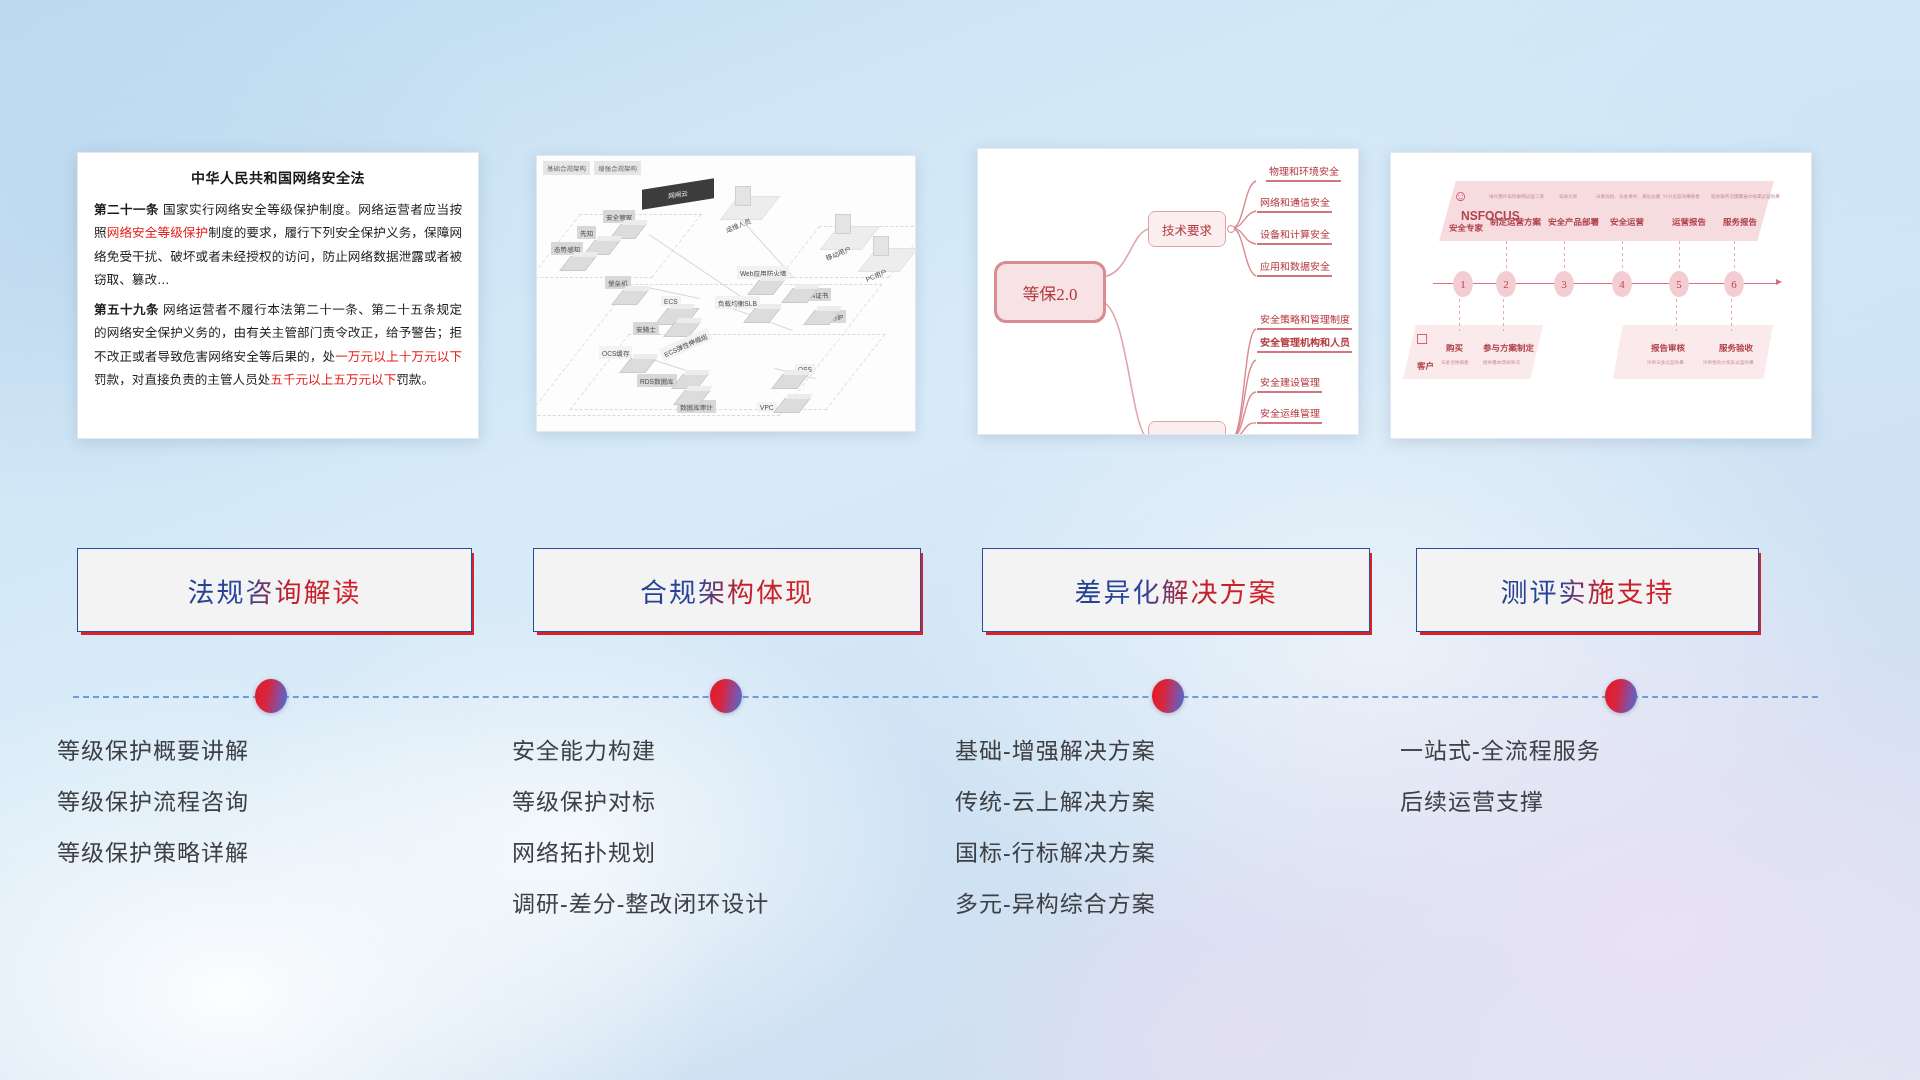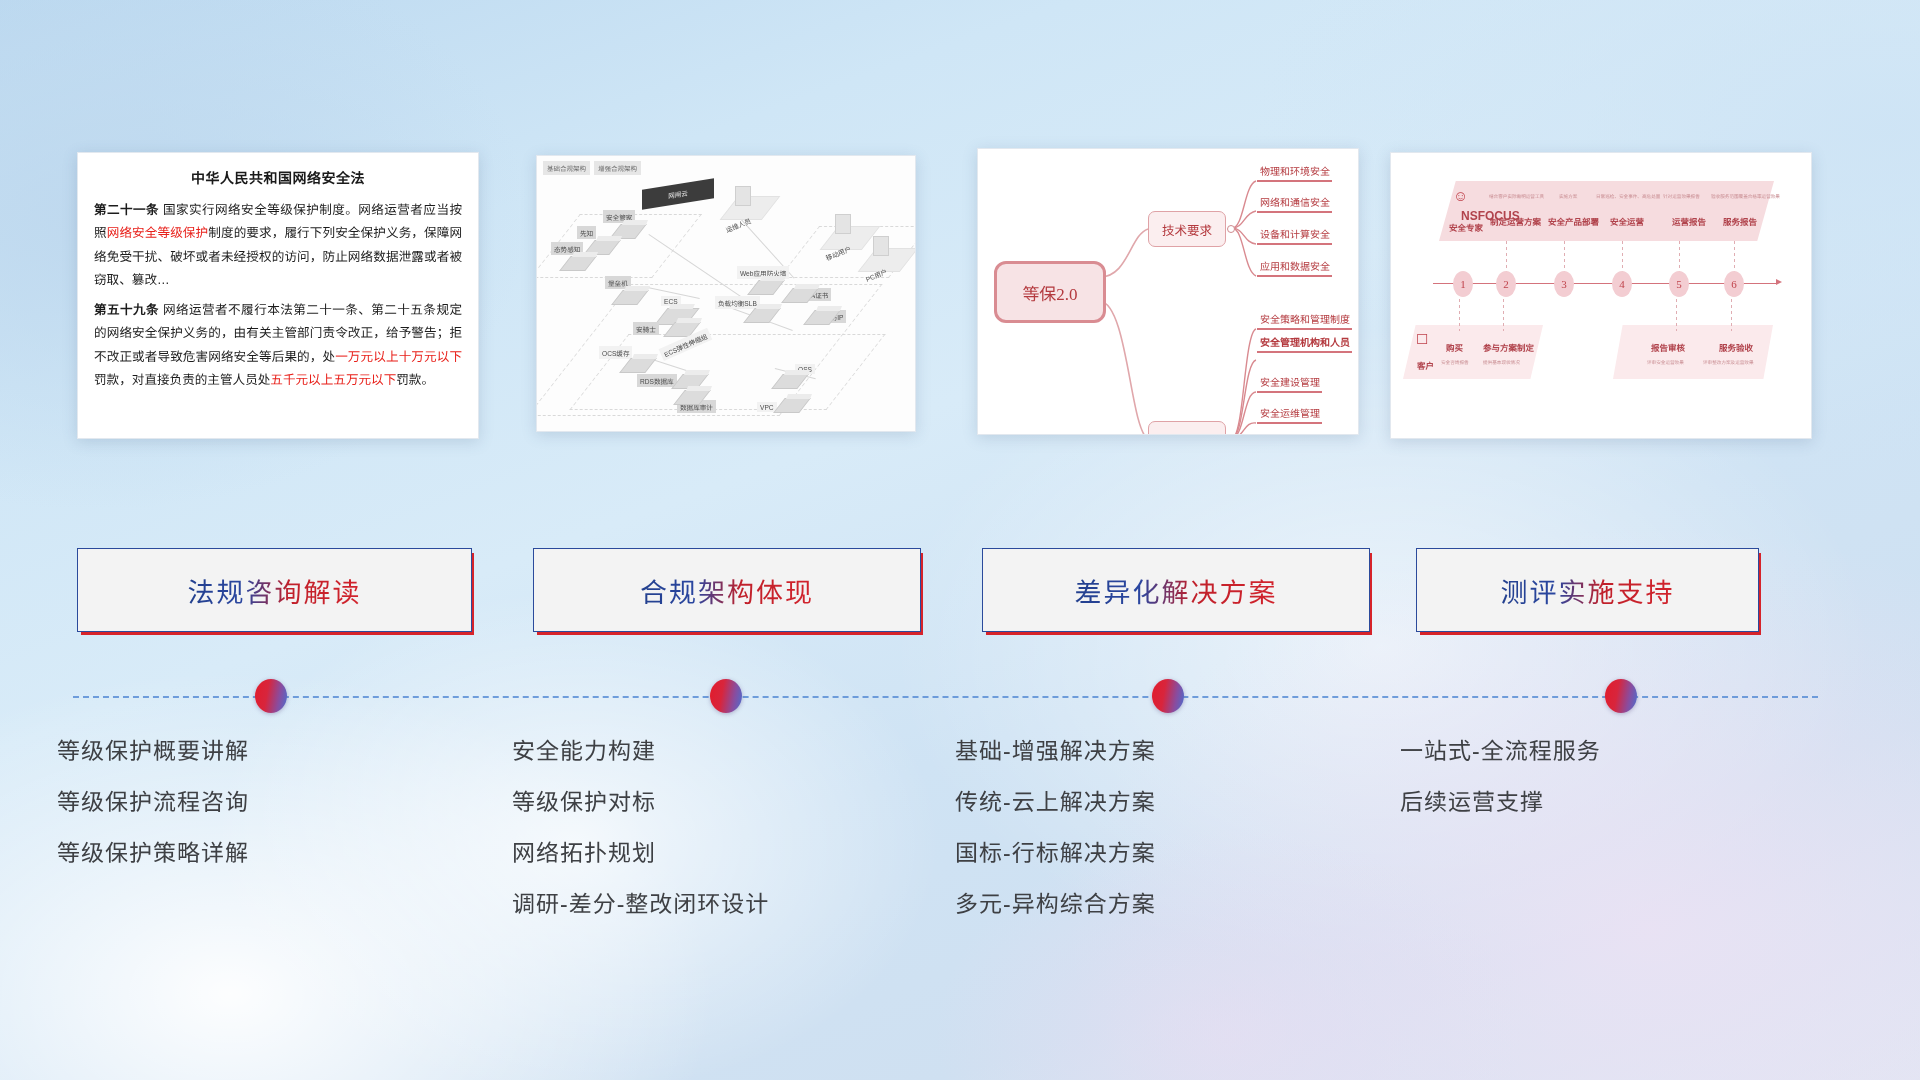--- a/index.html
+++ b/index.html
@@ -280,21 +280,21 @@
           <path d="M254 289 C 266 289, 266 184, 278 180" stroke="#d98a90" stroke-width="1.4" fill="none"></path>
           <path d="M254 289 C 266 289, 266 214, 278 211" stroke="#d98a90" stroke-width="1.4" fill="none"></path>
           <path d="M254 289 C 266 289, 266 243, 278 243" stroke="#d98a90" stroke-width="1.4" fill="none"></path>
           <path d="M254 289 C 266 289, 266 272, 278 274" stroke="#d98a90" stroke-width="1.4" fill="none"></path>
         </svg>
 
         <div class="mroot">等保2.0</div>
 
         <div class="mbranch" id="br-tech">技术要求</div>
         <div class="mdot" style="left:249px;top:76px;"></div>
-        <div class="mleaf" style="left:279px;top:14px;text-align:right;">物理和环境安全</div>
+        <div class="mleaf" style="left:288px;top:14px;text-align:right;">物理和环境安全</div>
         <div class="mleaf" style="left:279px;top:45px;">网络和通信安全</div>
         <div class="mleaf" style="left:279px;top:77px;">设备和计算安全</div>
         <div class="mleaf" style="left:279px;top:109px;">应用和数据安全</div>
 
         <div class="mbranch" id="br-mgmt">管理要求</div>
 
         <div class="mleaf" style="left:279px;top:162px;">安全策略和管理制度</div>
         <div class="mleaf" style="left:279px;top:185px;font-weight:bold;">安全管理机构和人员</div>
         <div class="mleaf" style="left:279px;top:225px;">安全建设管理</div>
         <div class="mleaf" style="left:279px;top:256px;">安全运维管理</div>

